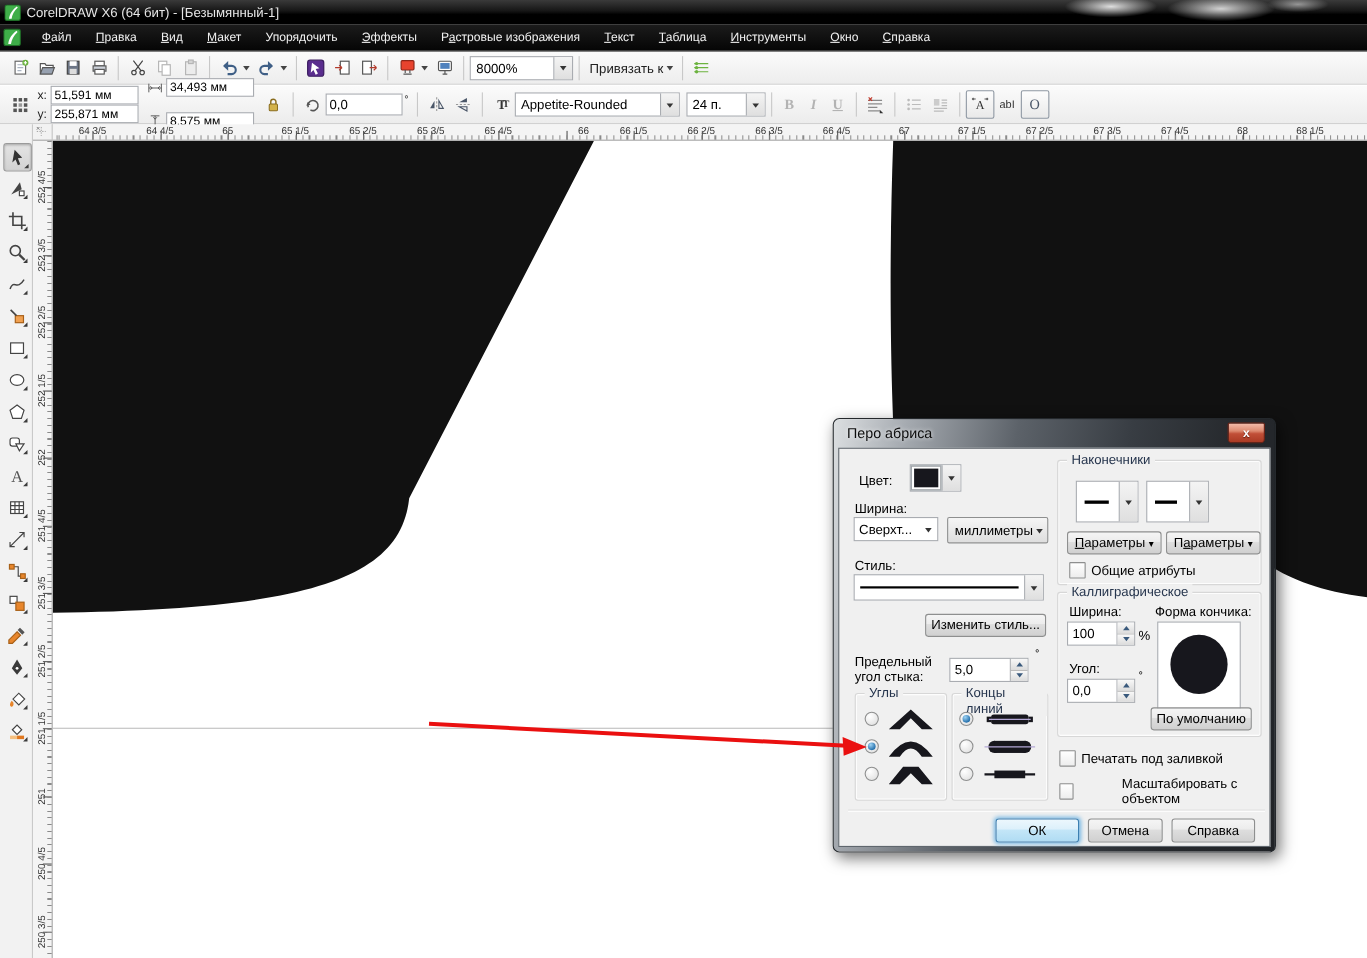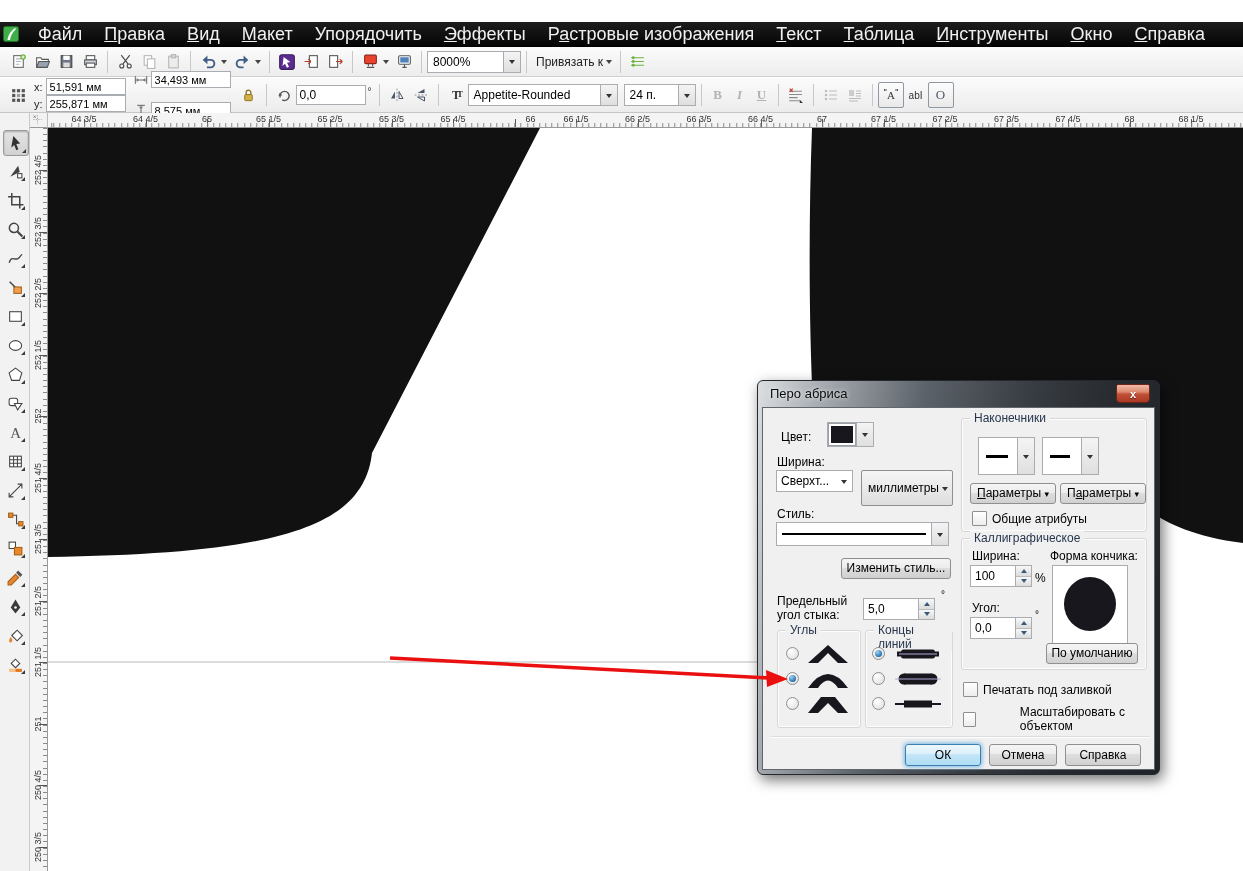--- a/index.html
+++ b/index.html
@@ -11,21 +11,21 @@
       radial-gradient(60px 14px at 1010px 6px, rgba(255,255,255,.85), rgba(255,255,255,0) 70%),
       radial-gradient(70px 16px at 1110px 8px, rgba(255,255,255,.8), rgba(255,255,255,0) 70%),
       radial-gradient(40px 10px at 1180px 4px, rgba(255,255,255,.5), rgba(255,255,255,0) 70%),
       linear-gradient(#3a3a3a,#161616 45%,#000 60%);
     display:flex;align-items:center;color:#e6e6e6;font-size:12px;}
   #titlebar .ticon{width:15px;height:15px;margin:0 5px 0 4px;}
   
   #menubar{position:absolute;left:0;top:22px;width:100%;height:24px;
     background:linear-gradient(#1c1c1c,#050505);display:flex;align-items:center;border-bottom:1px solid #000;}
   #menubar .ticon{width:16px;height:16px;margin:0 8px 0 3px;}
-  .menu-item{color:#f0f0f0;font-size:18px;padding:3px 11px;cursor:default;}
+  .menu-item{color:#f0f0f0;font-size:11px;padding:3px 11px;cursor:default;}
   .menu-item u{text-decoration:underline;}
   
   #toolbar{position:absolute;left:0;top:47px;width:100%;height:30px;
     background:linear-gradient(#fbfbfb,#ededed);border-bottom:1px solid #cfcfcf;
     display:flex;align-items:center;padding-left:6px;box-sizing:border-box;}
   #propbar{position:absolute;left:0;top:78px;width:100%;height:35px;
     background:linear-gradient(#fbfbfb,#ececec);border-bottom:1px solid #c6c6c6;
     display:flex;align-items:center;padding-left:6px;box-sizing:border-box;}
   .tbtn{width:24px;height:24px;display:flex;align-items:center;justify-content:center;flex:0 0 auto;}
   .sep{width:1px;height:22px;background:#c8c8c8;margin:0 5px;flex:0 0 auto;}
@@ -100,20 +100,29 @@
     background:radial-gradient(circle at 35% 30%,#9fd4f5,#1f6ba8 75%);}
   .glyph{position:absolute;}
   #annotation-arrow{position:absolute;left:300px;top:620px;z-index:30;pointer-events:none;}
   svg{display:block;}
 </style>
 </head>
 <body>
 
 <div id="screen">
 
+  <div id="titlebar">
+    <span class="ticon">
+      <svg viewBox="0 0 16 16" width="15" height="15">
+          <rect x="0.5" y="0.5" width="15" height="15" rx="2" fill="#3fae49" stroke="#1f6d27"></rect>
+          <path d="M12 2 C8 5 5 9 4.5 14 L7 14 C7.5 10 9.5 6 13 3 Z" fill="#fff"></path>
+        </svg>
+    </span>
+    <span>CorelDRAW X6 (64 бит) - [Безымянный-1]</span>
+  </div>
 
   <div id="menubar">
     <span class="ticon">
       <svg viewBox="0 0 16 16" width="16" height="16">
           <rect x="0.5" y="0.5" width="15" height="15" rx="2" fill="#3fae49" stroke="#1f6d27"></rect>
           <path d="M12 2 C8 5 5 9 4.5 14 L7 14 C7.5 10 9.5 6 13 3 Z" fill="#fff"></path>
         </svg>
     </span>
     <div id="menu-items" style="display:flex;">
         <div class="menu-item"><u>Ф</u><span>а</span><span>й</span><span>л</span></div>
@@ -588,21 +597,21 @@
           </span>
       </div>
 
       <span class="lbl" style="left:14px;top:47px;">Ширина:</span>
       <div class="wcombo" style="left:13px;top:62px;width:77px;height:22px;justify-content:flex-end;">
         <span class="ctext">Сверхт...</span>
         <span class="dd" style="background:none;border-left:none;">
             <i></i>
           </span>
       </div>
-      <div class="bcombo" style="left:98px;top:62px;width:92px;height:36px;text-align:right;">
+      <div class="bcombo" style="left:98px;top:62px;width:92px;height:24px;text-align:right;">
         <span class="ctext">миллиметры</span>
         <span class="dd" style="background:none;border-left:none;">
             <i></i>
           </span>
       </div>
 
       <span class="lbl" style="left:14px;top:99px;">Стиль:</span>
       <div class="wcombo" style="left:13px;top:114px;width:173px;height:24px;">
         <span style="flex:1;position:relative;">
             <span style="position:absolute;left:5px;right:5px;top:10px;height:2px;background:#000;"></span>

